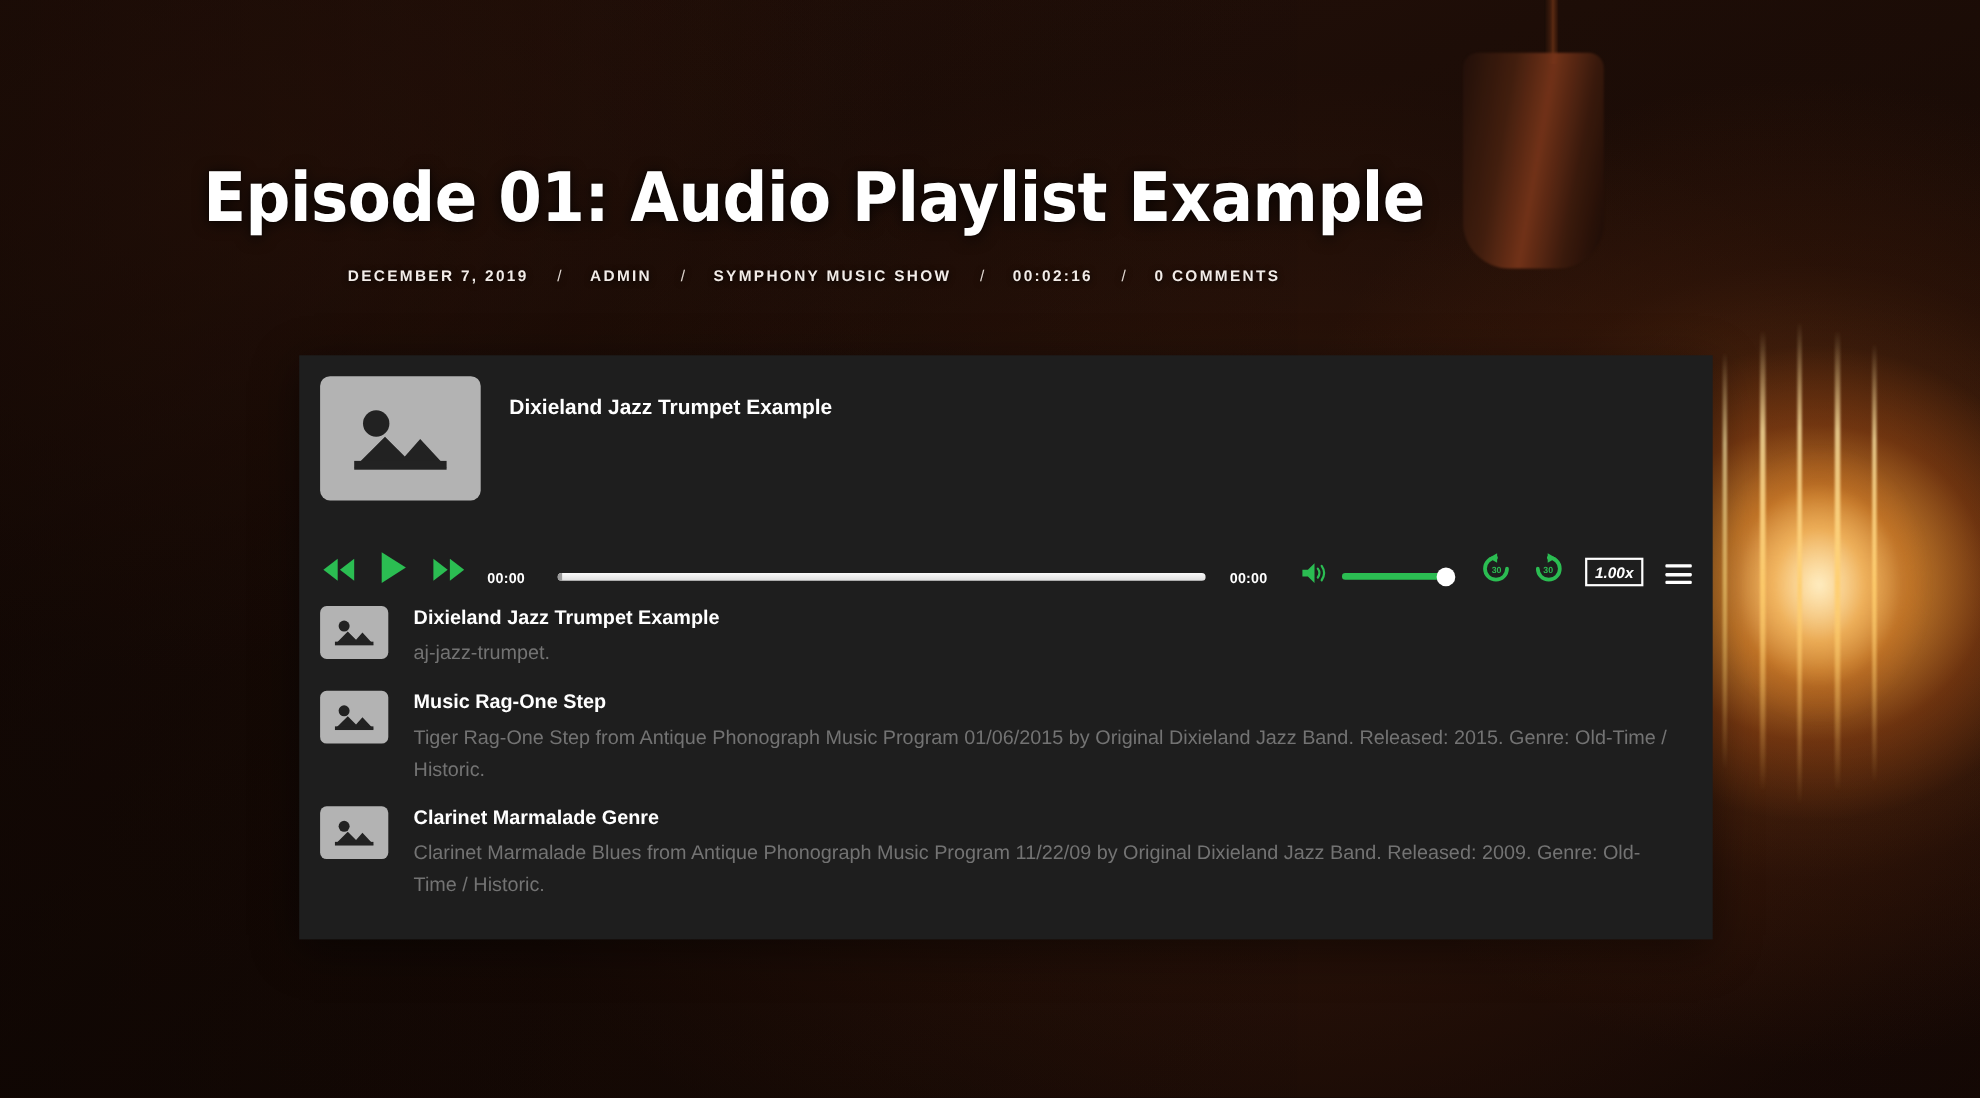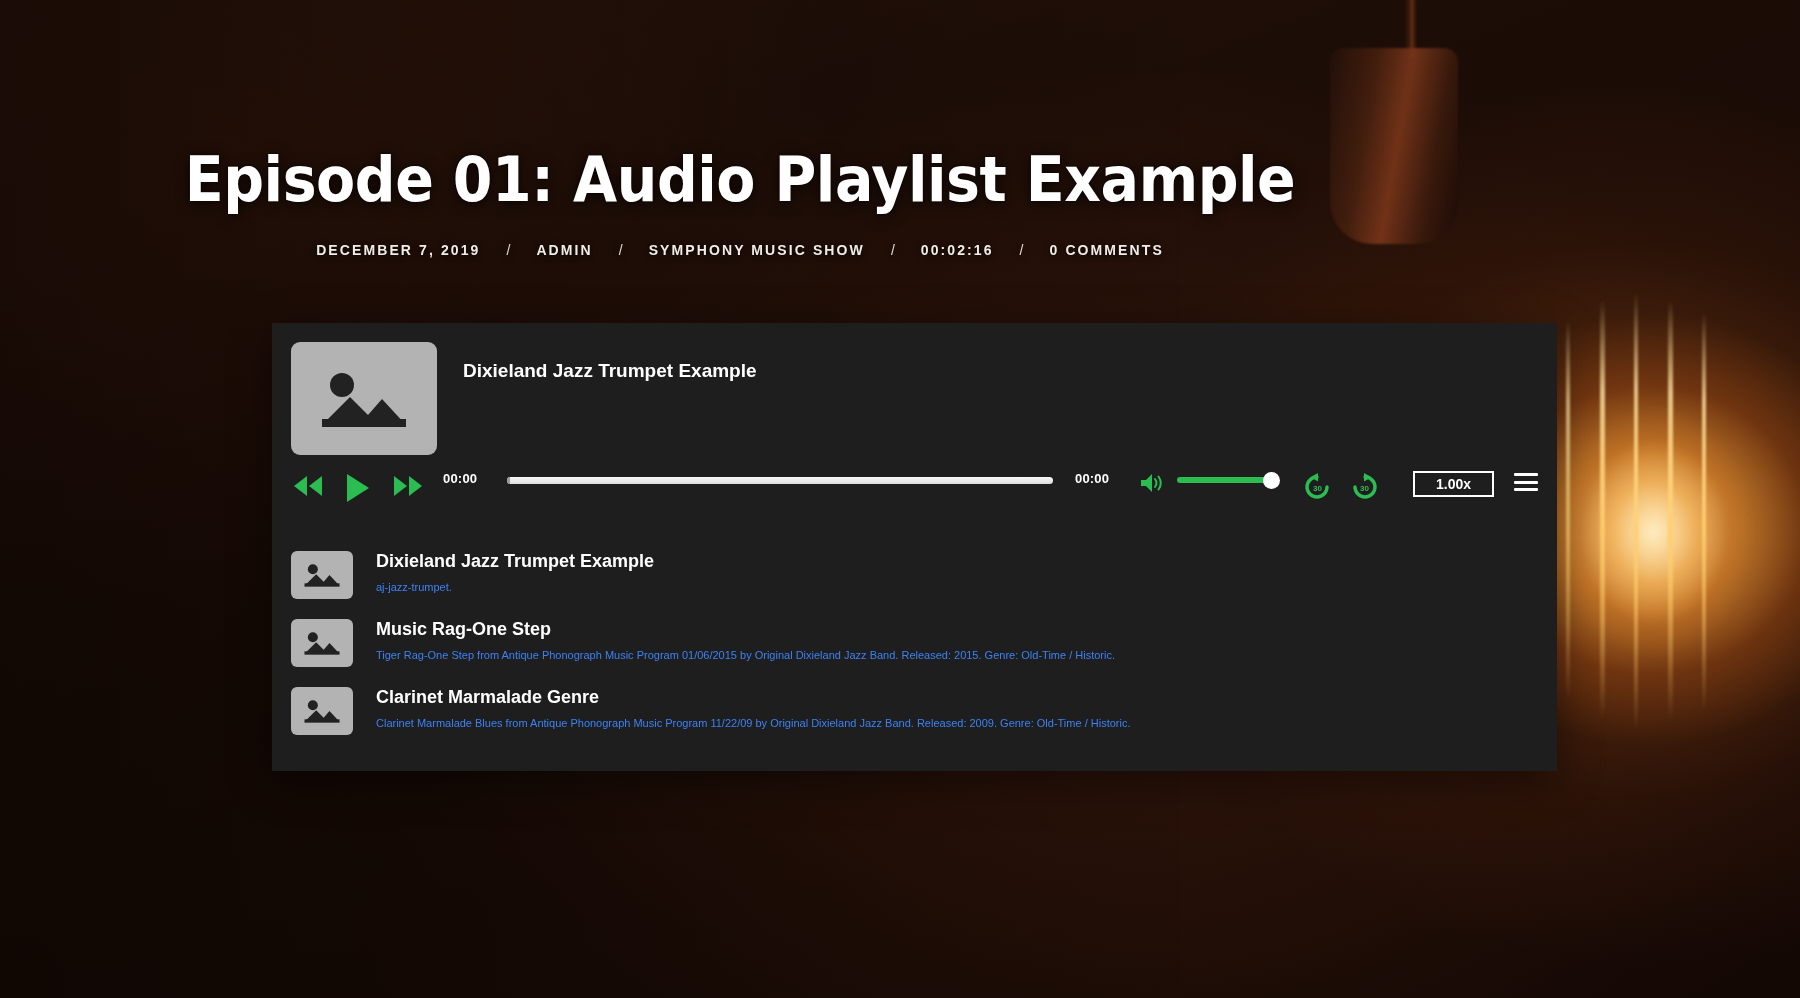--- a/index.html
+++ b/index.html
@@ -152,21 +152,21 @@
     margin-top: 18px;
     font-size: 19px;
     font-weight: 700;
     color: #ffffff;
     font-family: "Liberation Sans", sans-serif;
   }
 
   
   .control-bar {
     display: flex;
-    align-items: flex-start;
+    align-items: flex-end;
     padding: 0 19px;
     height: 62px;
     gap: 0;
   }
   .ctrl-btn {
     background: none;
     border: none;
     padding: 0;
     display: flex;
     align-items: center;
@@ -232,25 +232,26 @@
     border-radius: 50%;
   }
   .btn-skip { width: 32px; height: 32px; margin-right: 16px; }
   .speed-btn {
     border: 2px solid #ffffff;
     background: transparent;
     color: #ffffff;
     font-family: "Liberation Sans", sans-serif;
     font-size: 14px;
     font-weight: 700;
-    padding: 4px 21px;
+    padding: 4px 7px;
     line-height: 1;
     cursor: pointer;
     margin-right: 20px;
-    margin-left: 16px;
+    margin-left: 1px;
+    font-style: italic;
   }
   .menu-btn {
     width: 24px; height: 22px;
     display: flex; flex-direction: column;
     justify-content: space-between;
     background: none; border: none; padding: 2px 0; cursor: pointer;
   }
   .menu-btn span {
     display: block; height: 3px; width: 100%;
     background: #ffffff; border-radius: 1px;
@@ -275,22 +276,22 @@
   .pl-text { margin-left: 23px; padding-top: 1px; }
   .pl-title {
     font-size: 18px;
     font-weight: 700;
     color: #ffffff;
     line-height: 1.3;
     font-family: "Liberation Sans", sans-serif;
   }
   .pl-desc {
     margin-top: 6px;
-    font-size: 11px;
-    color: #3b82f6;
+    font-size: 18px;
+    color: #737373;
     line-height: 1.58;
     max-width: 1140px;
     font-family: "Liberation Sans", sans-serif;
   }
 </style>
 </head>
 <body>
 
 <div id="page">
 

